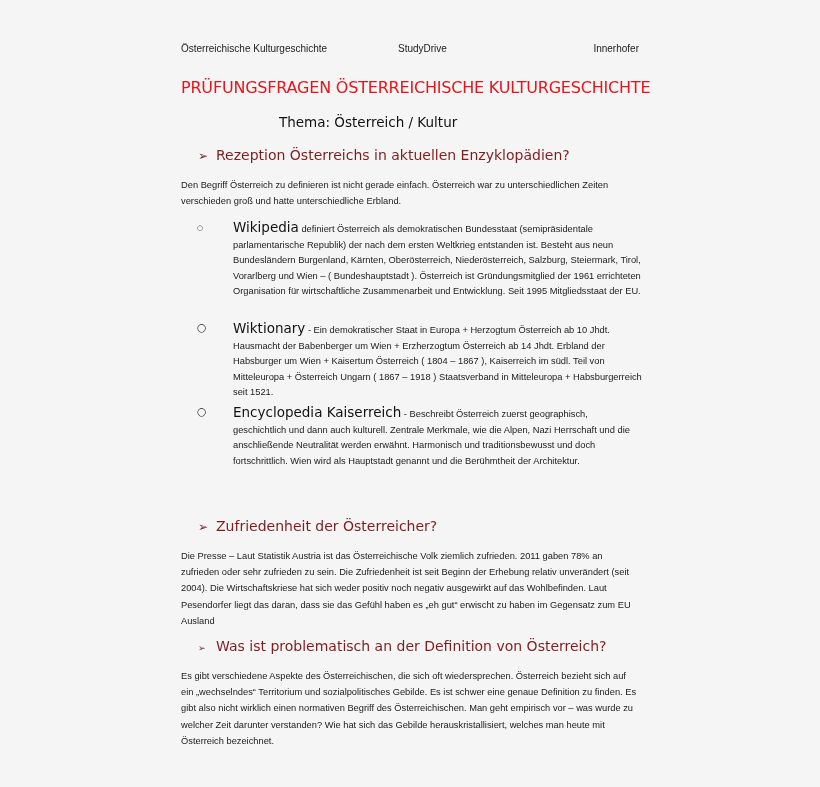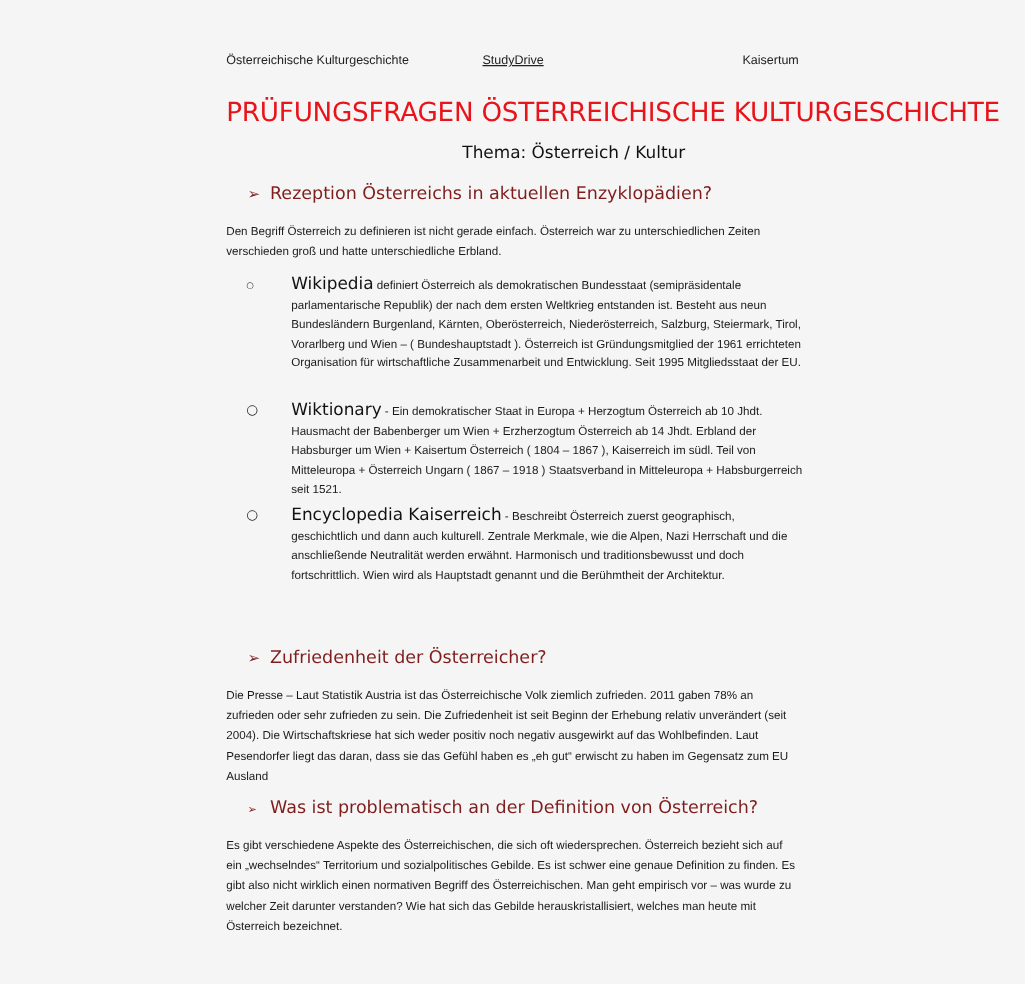--- a/index.html
+++ b/index.html
@@ -25,40 +25,39 @@
       position: absolute;
       top: 43px;
       left: 0;
       width: 458px;
       height: 14px;
       font-size: 10px;
       font-family: "Liberation Sans", sans-serif;
       color: #222;
     }
     .header-row .h-left { position: absolute; left: 0; top: 0; }
-    .header-row .h-center { position: absolute; left: 205px; top: 0; text-decoration: underline; }
+    .header-row .h-center { position: absolute; left: 217px; top: 0; }
     .header-row .h-right { position: absolute; right: 0; top: 0; }
 
     .title {
       position: absolute;
       top: 78px;
       left: 0;
       width: 458px;
-      font-size: 21px;
+      font-size: 16px;
       color: #e8141b;
       font-family: "DejaVu Sans", sans-serif;
       letter-spacing: -0.2px;
       white-space: nowrap;
     }
     .subtitle {
       position: absolute;
       top: 114px;
       left: 0;
       width: 458px;
-      text-align: center;
       font-size: 13.5px;
       text-decoration: underline;
       color: #111;
       padding-left: 0px;
     }
     .subtitle span { margin-left: 98px; display:inline-block; }
 
     .q-heading {
       position: absolute;
       left: 17px;
@@ -111,21 +110,21 @@
     }
   </style>
 </head>
 <body>
 
 <div class="page">
 
   <div class="header-row">
     <span class="h-left">Österreichische Kulturgeschichte</span>
     <span class="h-center">StudyDrive</span>
-    <span class="h-right">Kaisertum</span>
+    <span class="h-right">Innerhofer</span>
   </div>
 
   <div class="title">PRÜFUNGSFRAGEN ÖSTERREICHISCHE KULTURGESCHICHTE</div>
 
   <div class="subtitle"><span>Thema: Österreich / Kultur</span></div>
 
   <div class="q-heading" style="top:147px;">
     <span class="arrow">➢</span><span>Rezeption Österreichs in aktuellen Enzyklopädien?</span>
   </div>
 

